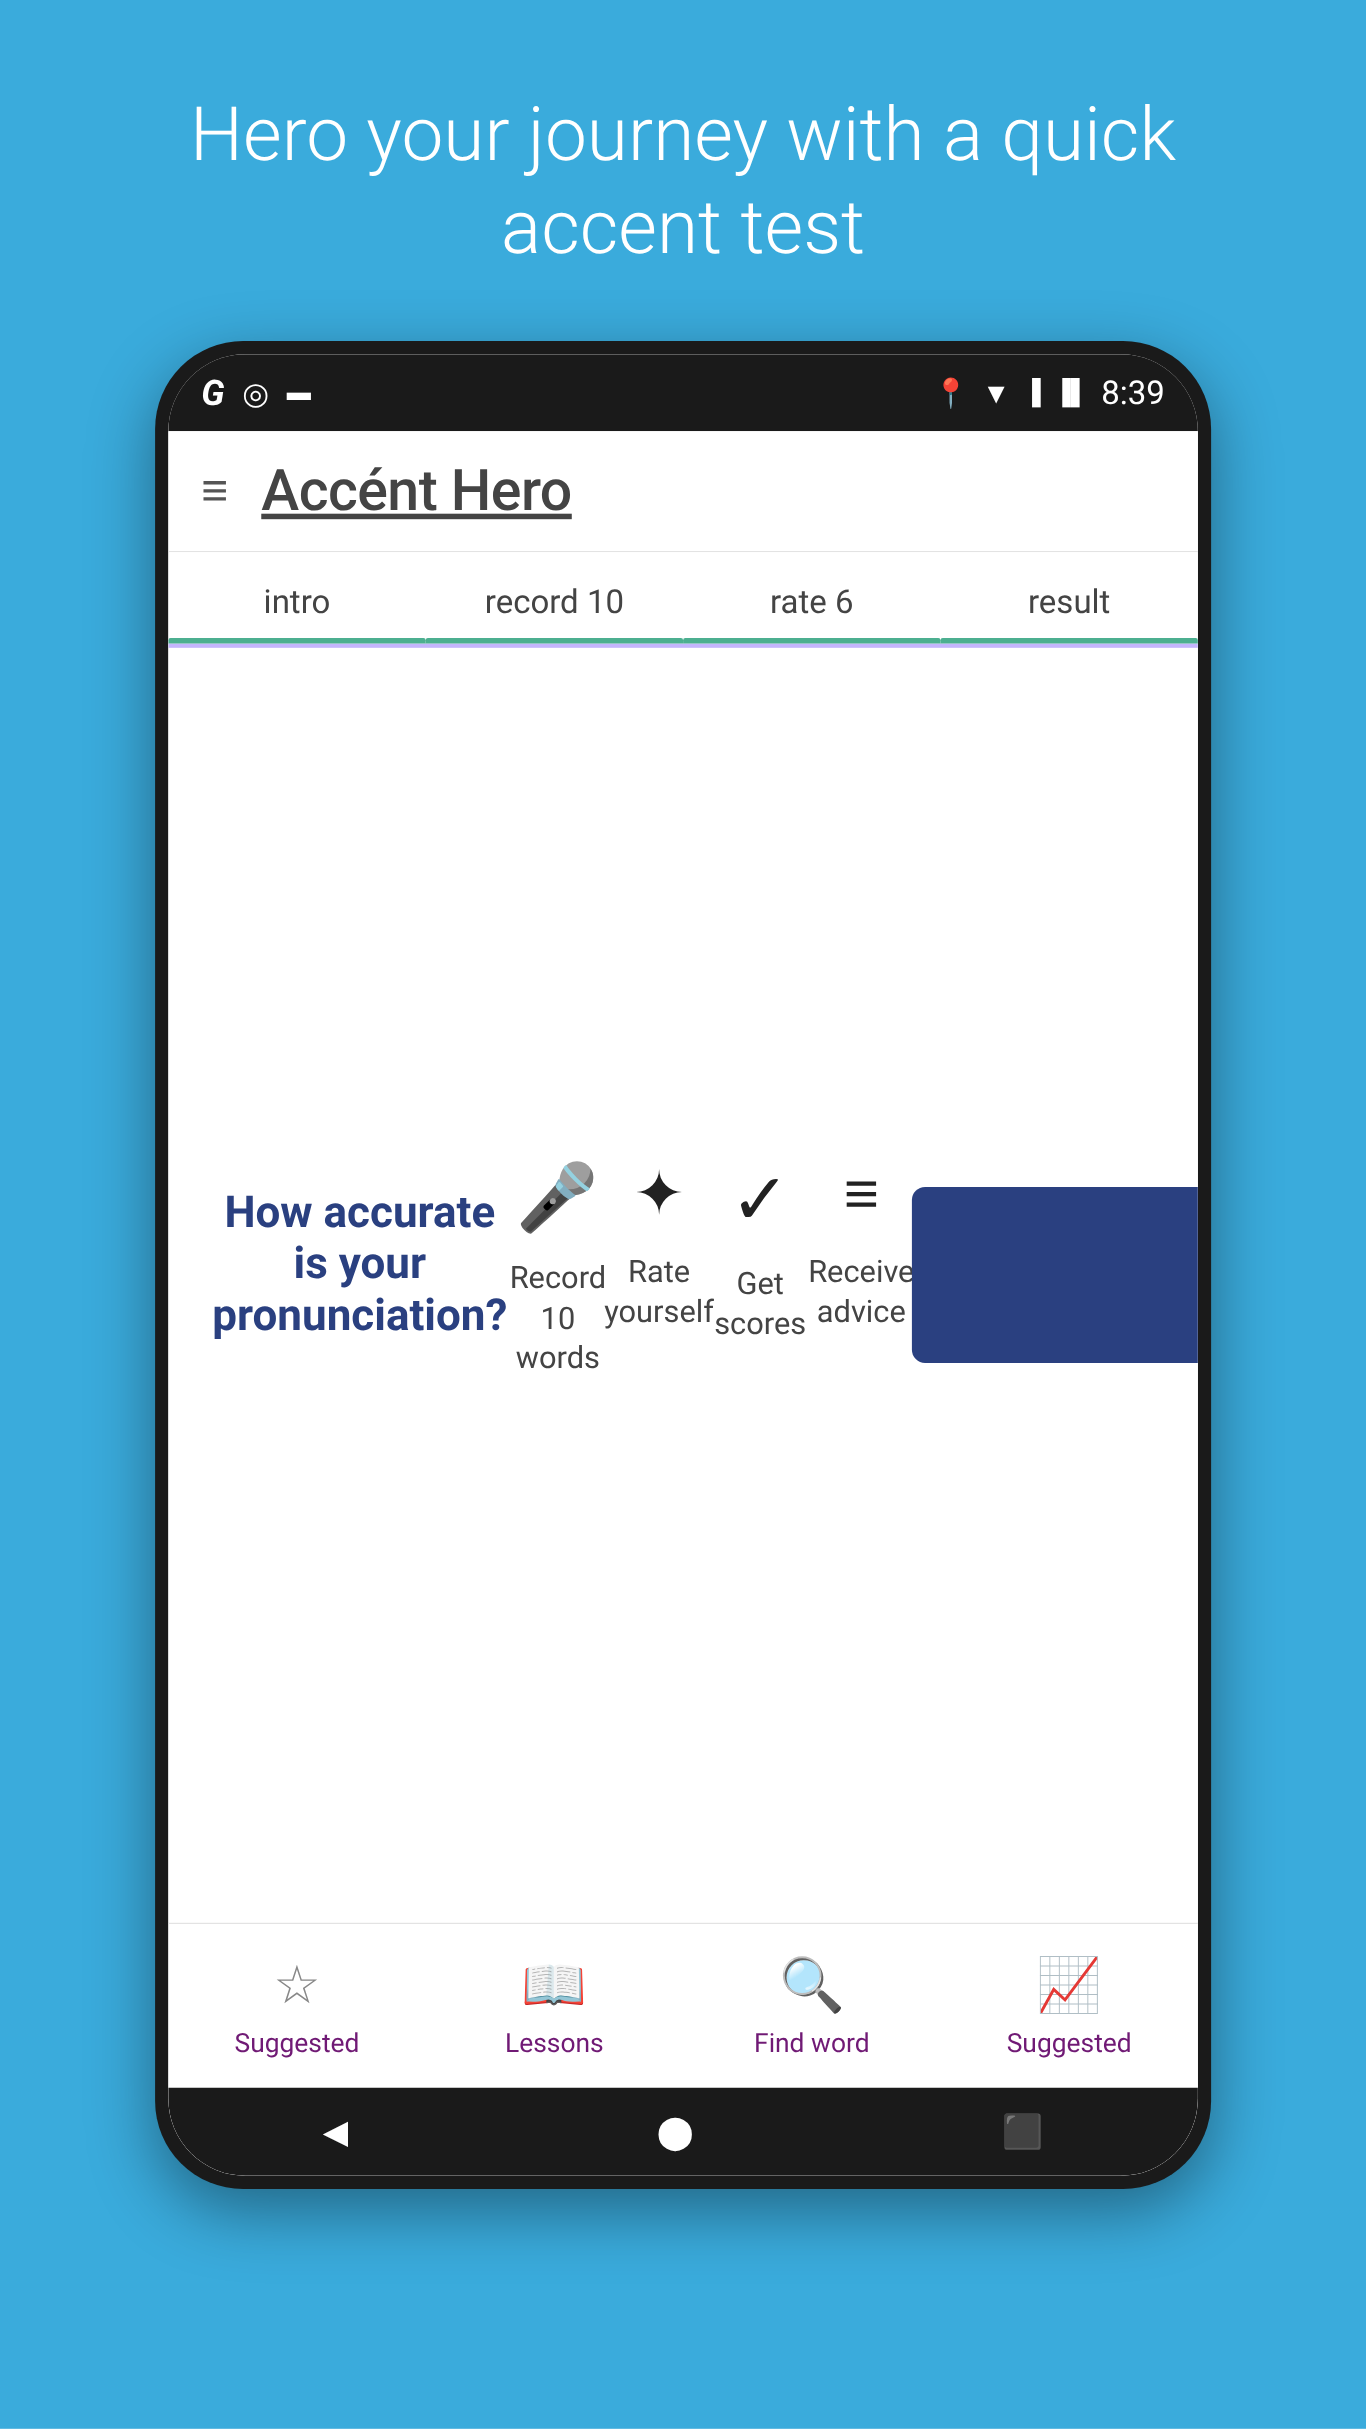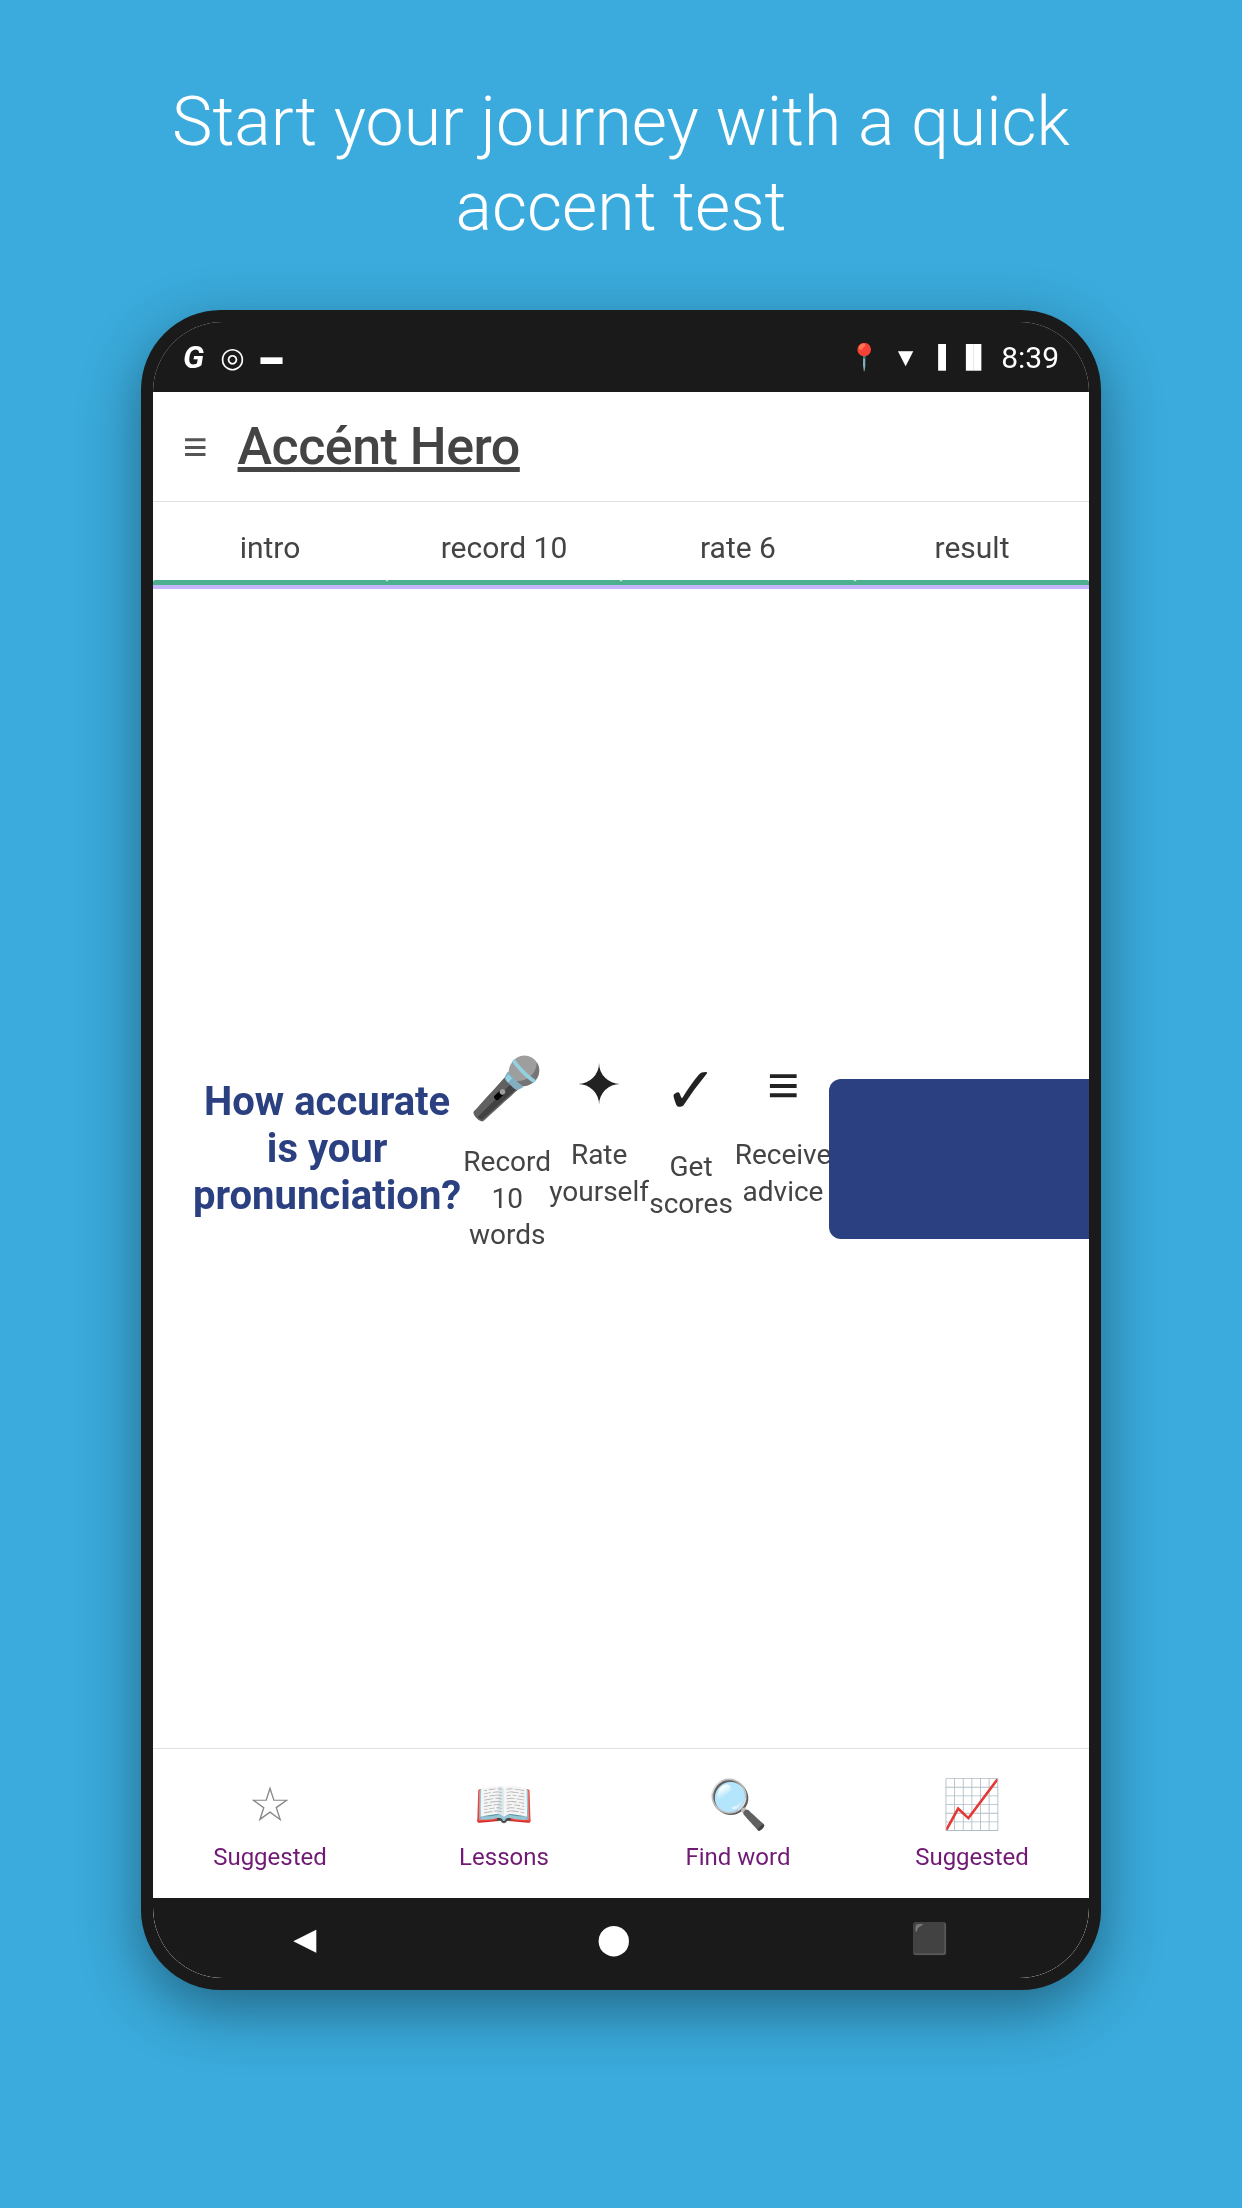--- a/index.html
+++ b/index.html
@@ -260,21 +260,21 @@
     }
 
     .android-btn {
       color: white;
       font-size: 30px;
     }
   </style>
 </head>
 <body>
 
-<div class="page-title">Start your journey with a quick accent test</div>
+<div class="page-title">Hero your journey with a quick accent test</div>
 
 <div class="phone-wrapper">
   <div class="phone-inner">
 
     <div class="status-bar">
       <div class="status-left">
         <span class="status-icon" style="font-size:32px;font-weight:700;font-style:italic;">G</span>
         <span class="status-icon">◎</span>
         <span class="status-icon" style="font-size:22px;">▬</span>
       </div>

